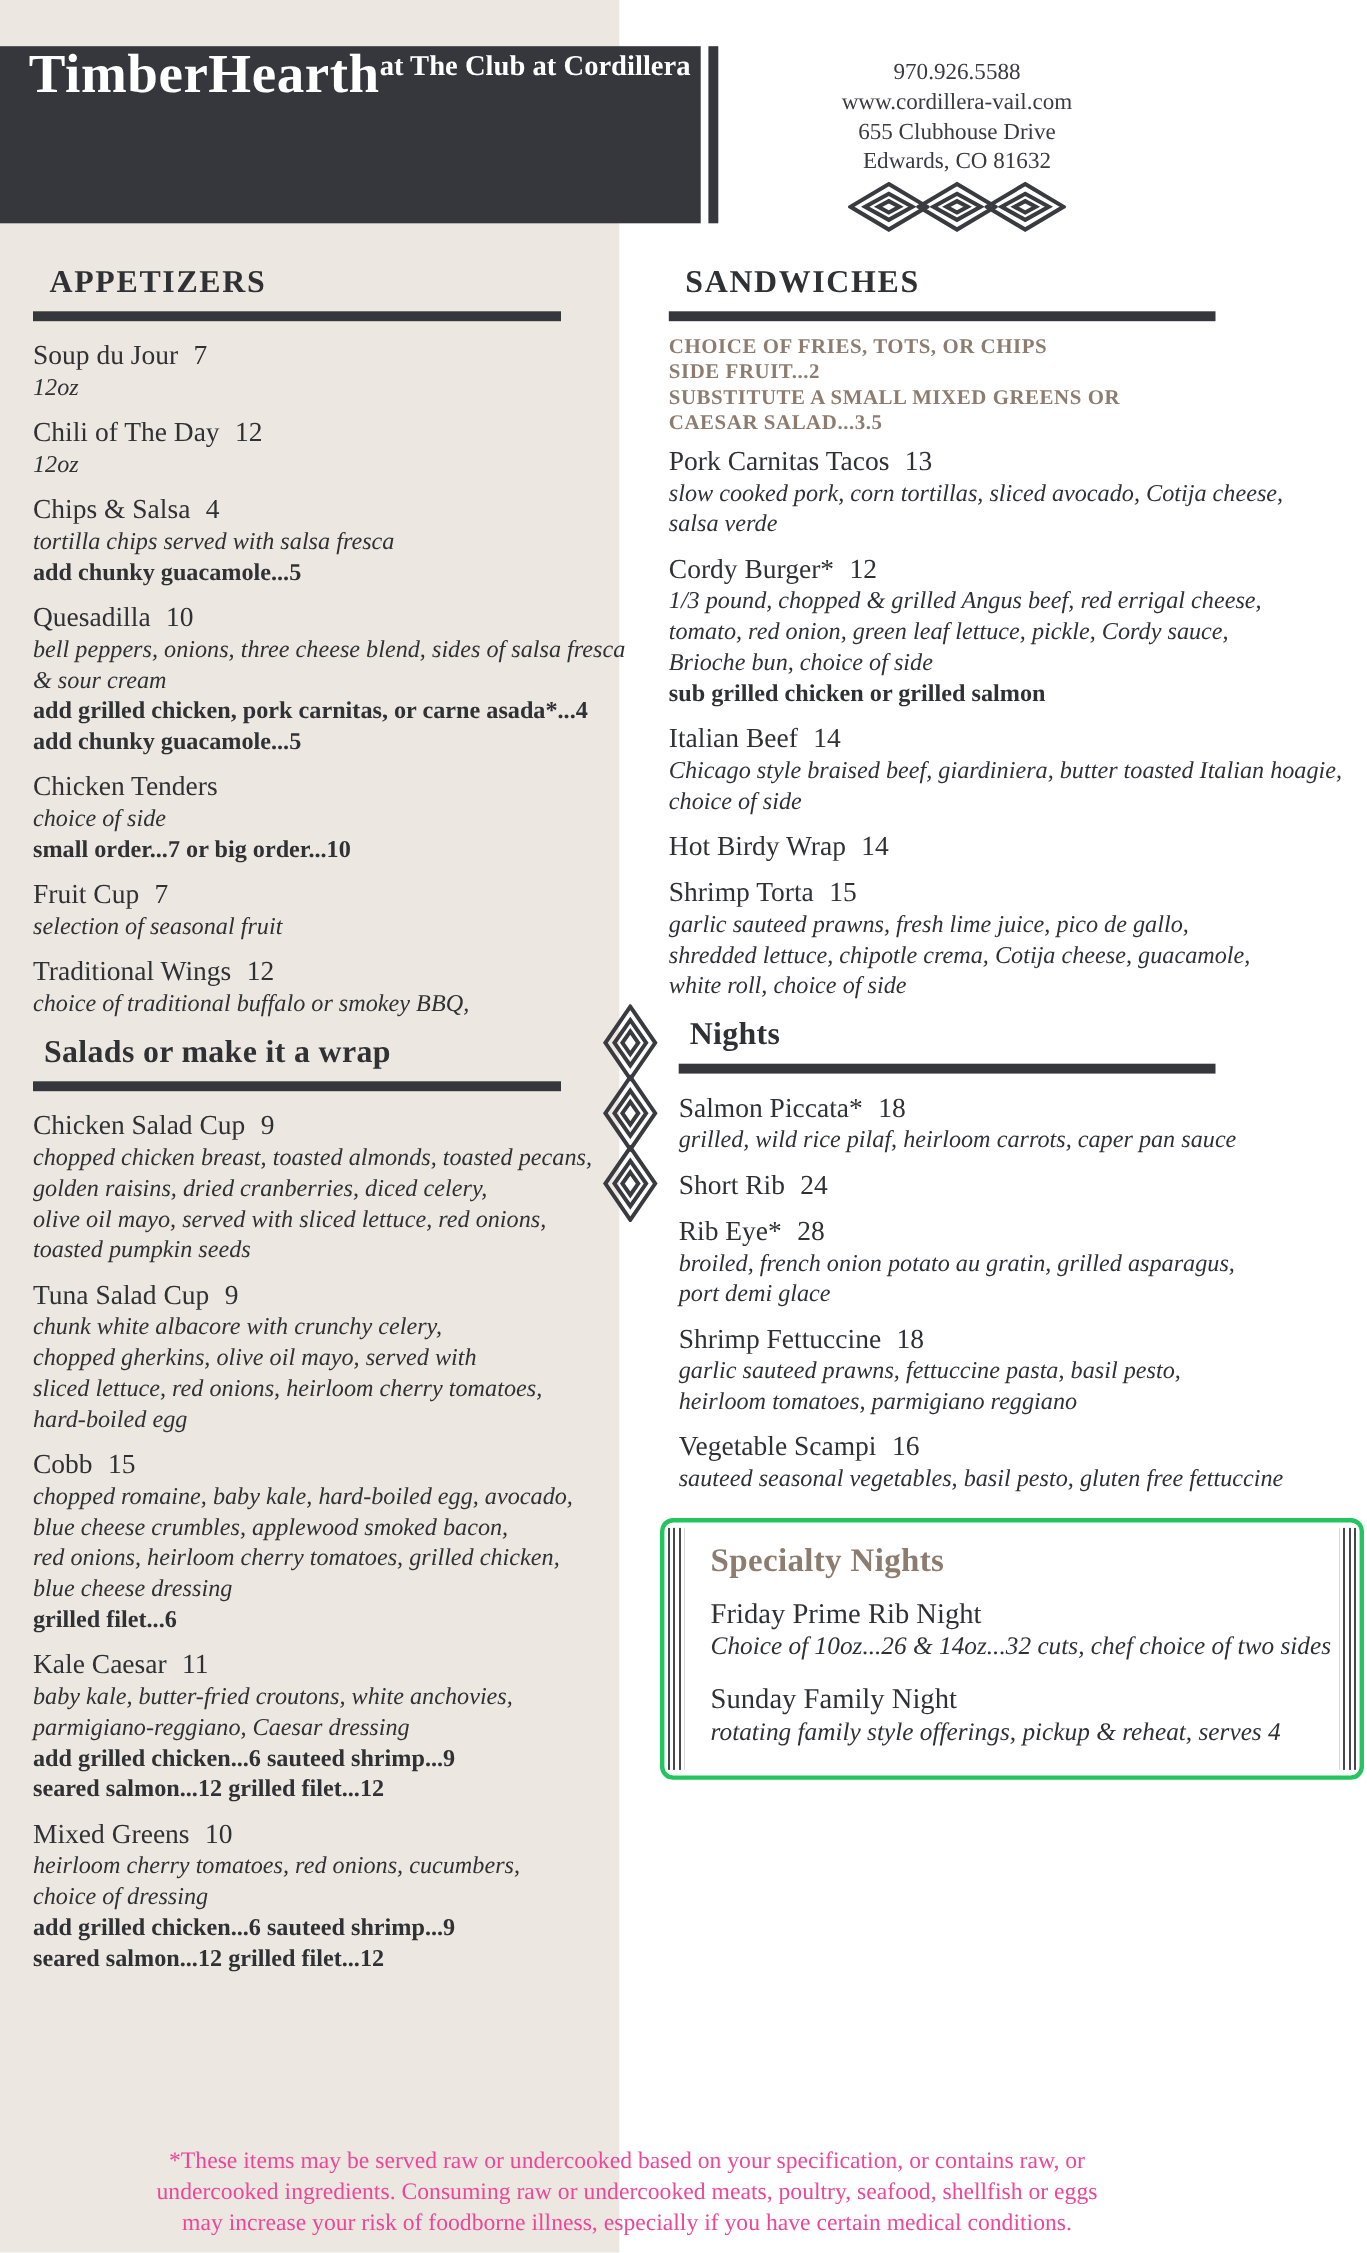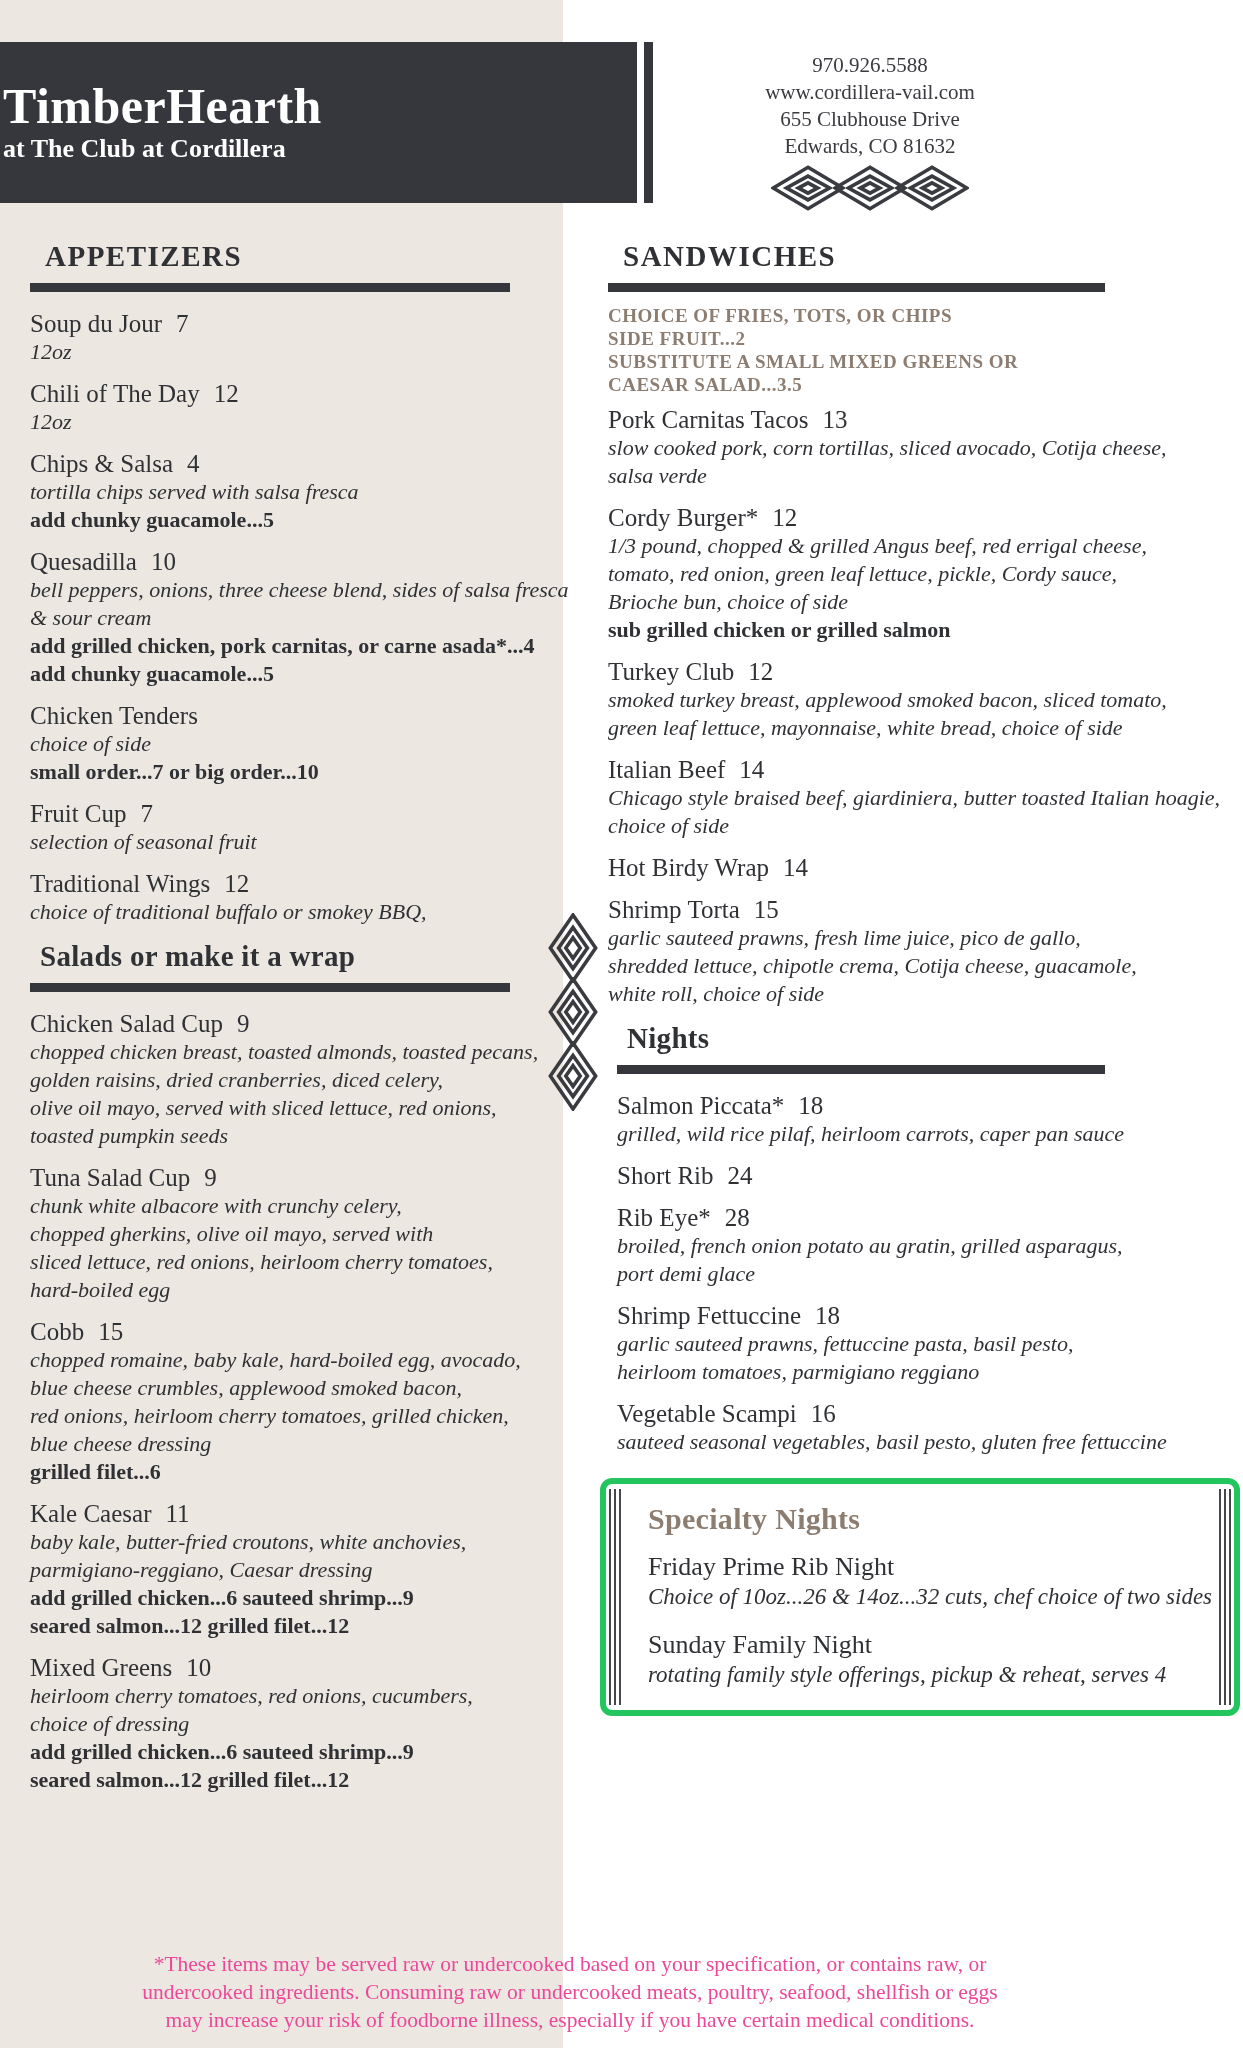--- a/index.html
+++ b/index.html
@@ -5,22 +5,22 @@
   html,body { margin:0; padding:0; background:#fff; }
   #page {
     position:relative; width:1243px; height:2048px; background:#ffffff;
     font-family:"Liberation Serif", serif; color:#2F3135; overflow:hidden;
   }
   .beige { position:absolute; left:0; top:0; width:563px; height:2048px; background:#ECE7E1; }
 
   
   .banner {
     position:absolute; left:0; top:42px; width:637px; height:161px;
-    background:#36373D; color:#fff; display:flex; flex-direction:column;
-    justify-content:center; padding-left:3px; box-sizing:border-box;
+    background:#36373D; color:#fff; display:flex; flex-direction:row;
+    justify-content:center; padding-left:17px; box-sizing:border-box;
   }
   .brand-title { font-size:50px; font-weight:700; line-height:1.0; letter-spacing:.5px; }
   .brand-sub   { font-size:26px; font-weight:700; margin-top:3px; }
   .banner-bar  { position:absolute; left:644px; top:42px; width:9px; height:161px; background:#36373D; }
   .contact { position:absolute; left:700px; top:52px; width:340px; text-align:center;
              font-size:21px; line-height:27px; color:#3A3B40; }
   .diamond-row { display:flex; justify-content:center; margin-top:5px; }
   .dia-h { width:74px; height:46px; margin:0 -6px; }
   .dia-v { width:52px; height:70px; margin:-3px 0; }
   .dia { stroke:#3A3B40; fill:none; }
@@ -43,21 +43,21 @@
   .item   { margin-bottom:14px; }
   .ititle { font-size:25px; line-height:28px; }
   .pr     { margin-left:14px; }
   .idesc  { font-style:italic; font-size:22px; line-height:28px; }
   .ibold  { font-weight:700; font-size:22px; line-height:28px; }
   .line   { white-space:nowrap; }
 
   
   .specialty {
     position:relative; margin:22px 0 0 -8px; width:640px; height:238px;
-    border:6px solid #22c55e; border-radius:12px; box-sizing:border-box;
+    border:4px solid #22c55e; border-radius:12px; box-sizing:border-box;
     padding:18px 0 0 42px; background:#fff;
   }
   .specialty::before, .specialty::after {
     content:""; position:absolute; top:5px; bottom:5px; width:15px;
     background:repeating-linear-gradient(90deg,#46474C 0 2px,transparent 2px 5px);
   }
   .specialty::before { left:3px; }
   .specialty::after  { right:3px; transform:scaleX(-1); }
   .sp-title { color:#8C7D70; font-size:30px; font-weight:700; letter-spacing:.3px; margin:0 0 16px 0; }
   .specialty .ititle { font-size:26px; line-height:30px; }
@@ -268,28 +268,20 @@
     <div class="idesc">
               <div class="line">1/3 pound, chopped &amp; grilled Angus beef, red errigal cheese,</div>
               <div class="line">tomato, red onion, green leaf lettuce, pickle, Cordy sauce,</div>
               <div class="line">Brioche bun, choice of side</div>
             </div>
     <div class="ibold">
               <div class="line">sub grilled chicken or grilled salmon</div>
             </div>
   </div>
 
-  <div class="item">
-    <div class="ititle"><span class="nm">Turkey Club</span><span class="pr">12</span></div>
-    <div class="idesc">
-              <div class="line">smoked turkey breast, applewood smoked bacon, sliced tomato,</div>
-              <div class="line">green leaf lettuce, mayonnaise, white bread, choice of side</div>
-            </div>
-
-  </div>
 
   <div class="item">
     <div class="ititle"><span class="nm">Italian Beef</span><span class="pr">14</span></div>
     <div class="idesc">
               <div class="line">Chicago style braised beef, giardiniera, butter toasted Italian hoagie,</div>
               <div class="line">choice of side</div>
             </div>
 
   </div>
 

